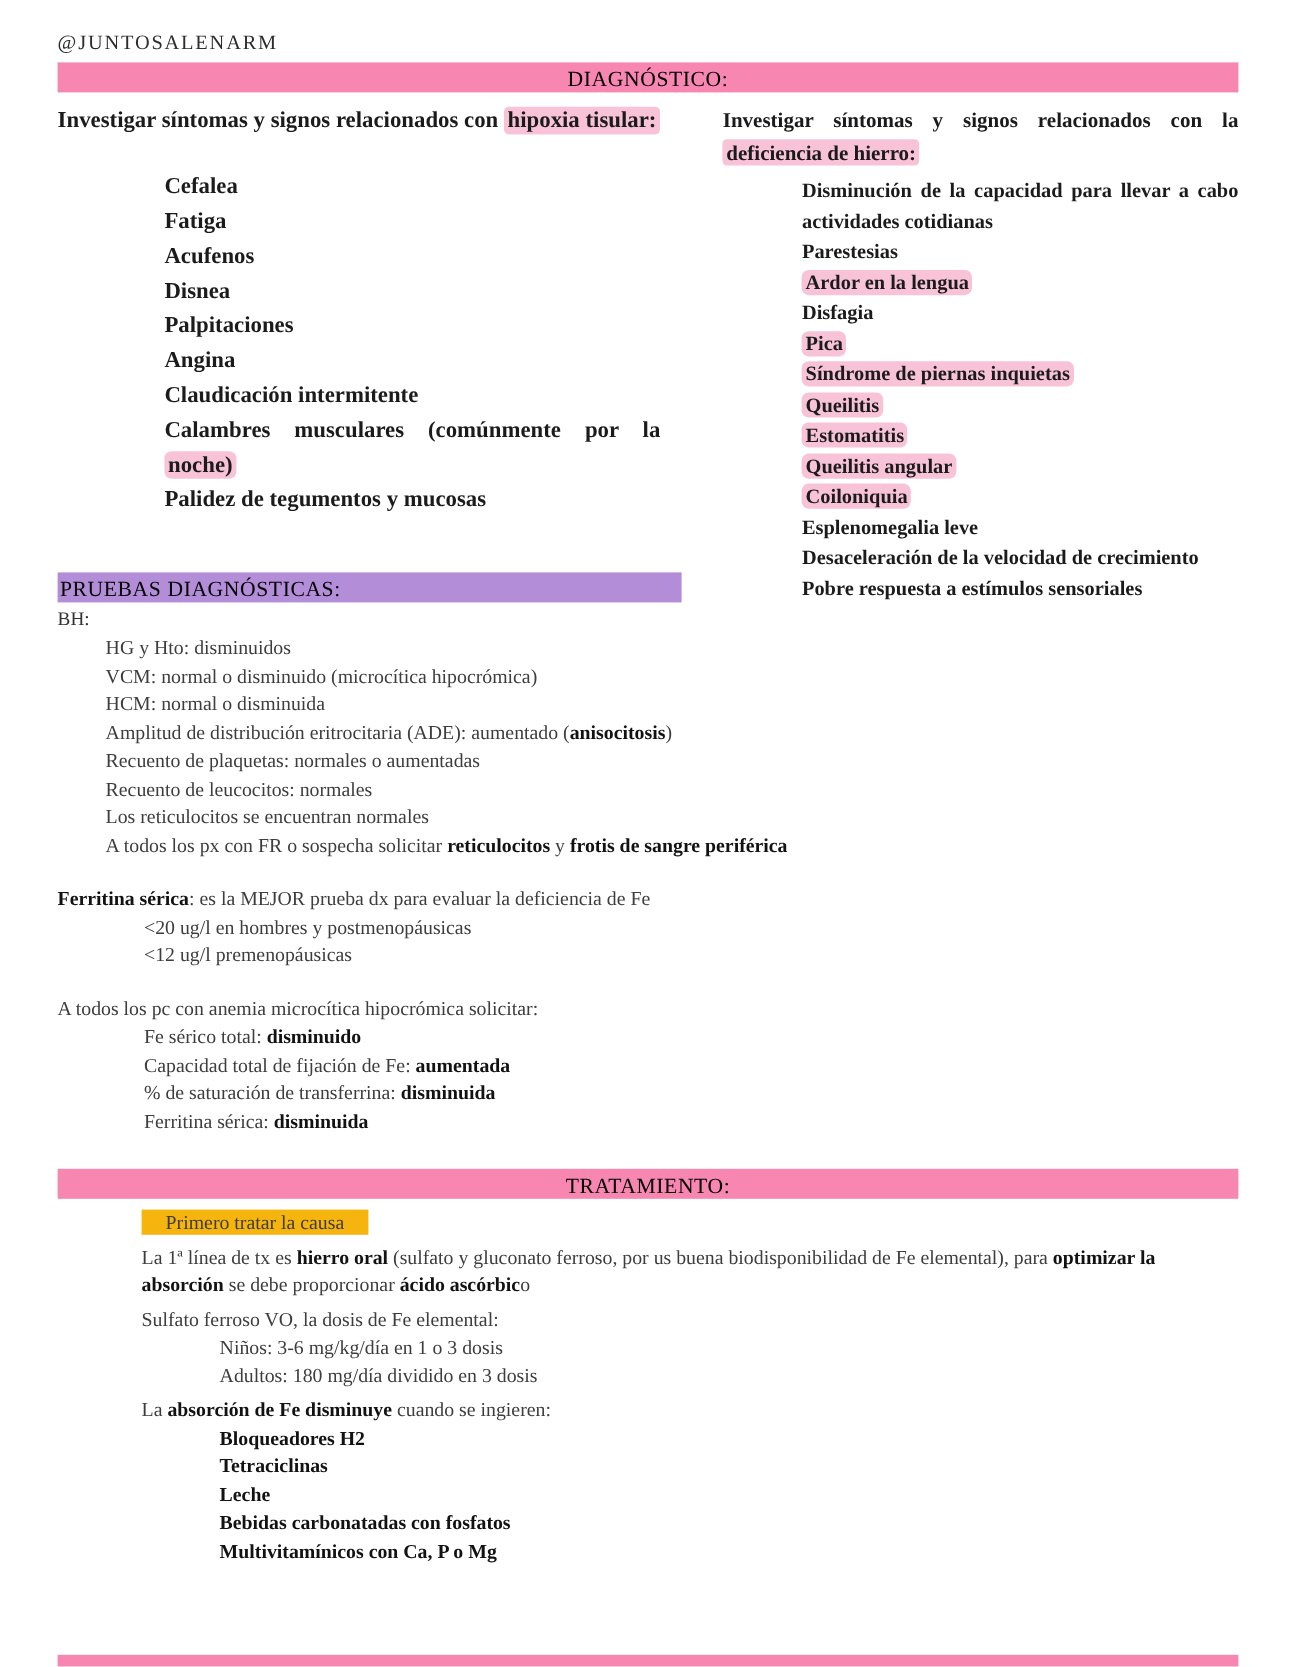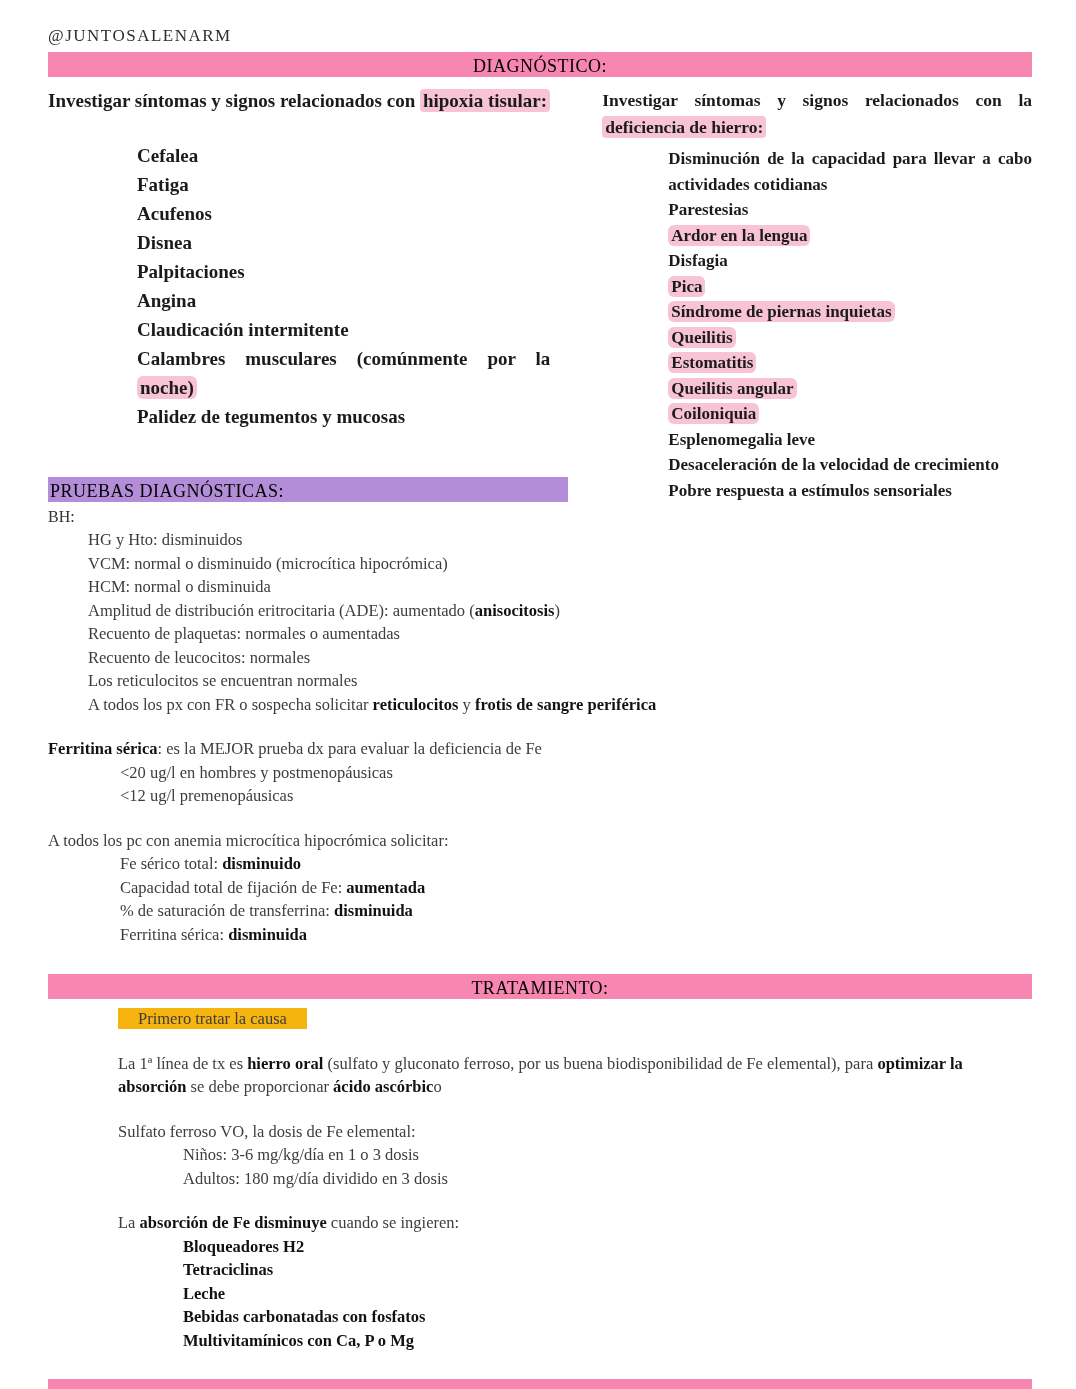--- a/index.html
+++ b/index.html
@@ -38,21 +38,21 @@
   .sub .dot{margin-left:40px;width:32px;}
   .para{margin-top:21px;font-size:16.5px;color:#3d3d3d;line-height:23.5px;}
 
   .t-section .banner{margin-top:28px;}
   .t-rows{margin-top:8px;}
   .t-row{display:flex;font-size:16.5px;color:#3d3d3d;line-height:23.5px;}
   .t-row .tdot{flex:none;font-size:14px;color:#222;}
   .t-row.lv1 .tdot{margin-left:37px;width:33px;}
   .t-row.lv2 .tdot{margin-left:103px;width:32px;}
   .t-row .txt{flex:1;}
-  .t-row.gap{margin-top:21px;}
+  .t-row.gap{margin-top:5px;}
 
   .bottom-bar{position:absolute;left:48px;right:44px;bottom:0;height:10px;background:#F786B0;}
 </style>
 </head>
 <body>
 
 <div class="page">
   <div class="content">
 
     <div class="handle">@JUNTOSALENARM</div>

